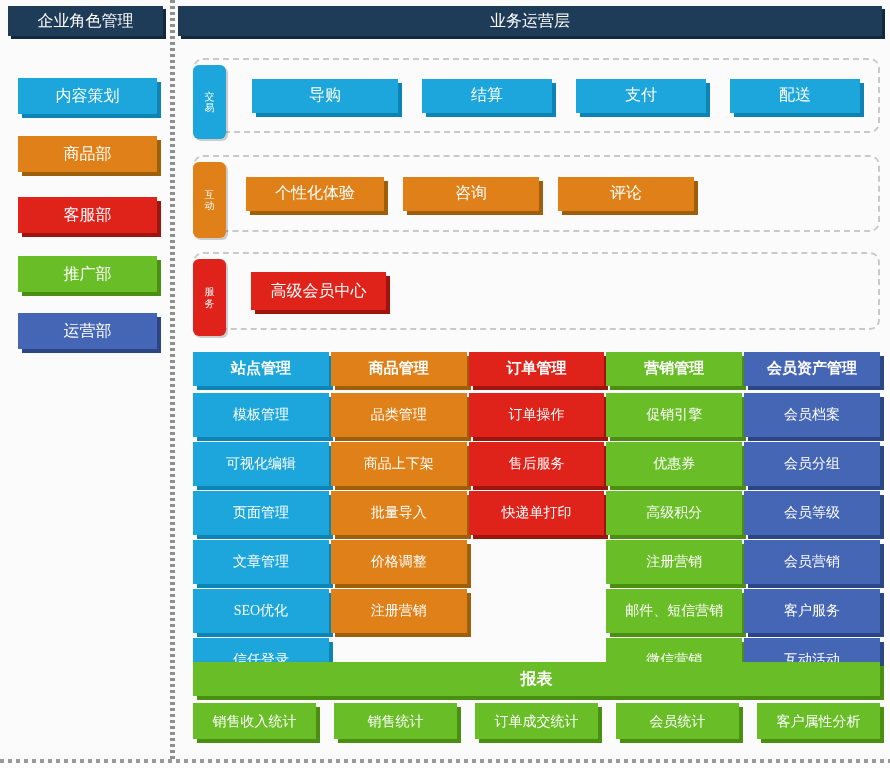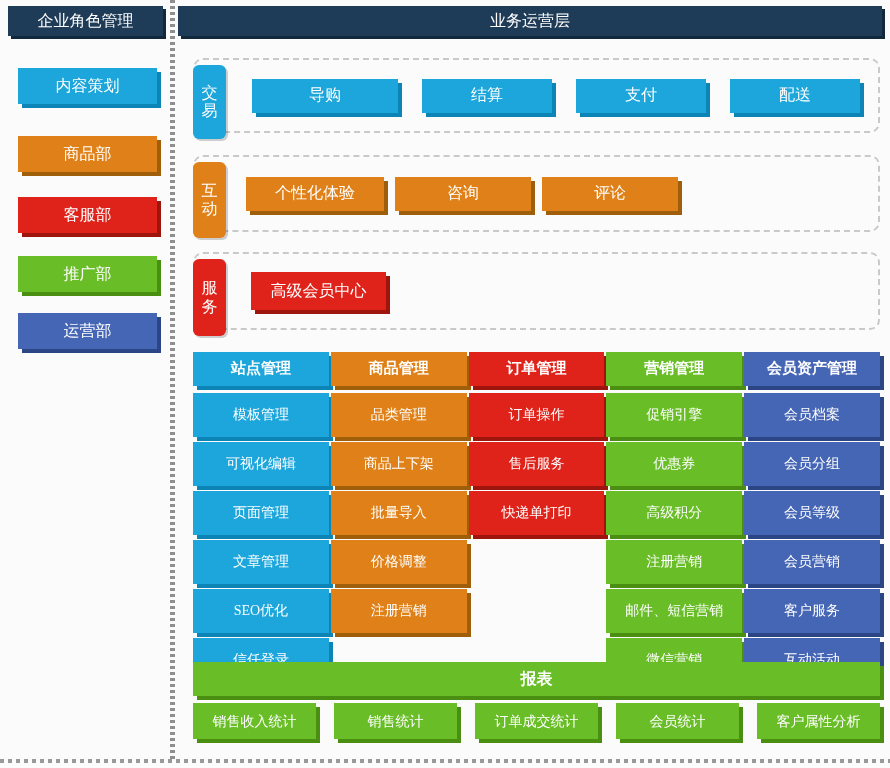--- a/index.html
+++ b/index.html
@@ -35,21 +35,21 @@
   .main-title    { position:absolute; left:178px; top:6px; width:704px; height:30px; font-size:16px; }
   
   .side-btn { position:absolute; left:18px; width:139px; height:36px; font-size:16px; }
   
   .row {
     position:absolute; left:193px; width:687px;
     border:2px dashed #c9c9c9; border-radius:10px;
   }
   .row-tab {
     position:absolute; left:-2px; top:5px; width:33px; height:calc(100% + 3px);
-    border-radius:6px; font-size:16px; word-break:break-all; padding:2px 8px;
+    border-radius:6px; font-size:10px; word-break:break-all; padding:2px 8px;
     box-shadow:2px 2px 0 rgba(0,0,0,0.18); z-index:2;
   }
   .row-tab.c-blue{background:#1ca6db;} .row-tab.c-orange{background:#df8118;} .row-tab.c-red{background:#e0231a;}
   .row-body { display:flex; align-items:center; height:100%; }
   .row-btn { height:34px; font-size:16px; flex:0 0 auto; }
   
   .grid {
     position:absolute; left:193px; top:352px; width:687px;
     display:grid; grid-template-columns:repeat(5,1fr); column-gap:2px;
     align-items:start;
@@ -66,41 +66,41 @@
   .report-cell { height:36px; font-size:14px; }
 </style>
 </head>
 <body>
 
 <div class="divider-v"></div>
 <div class="divider-h"></div>
 
 <div class="box c-navy sidebar-title">企业角色管理</div>
 
-<div class="box c-blue side-btn" style="top:68px">内容策划</div>
+<div class="box c-blue side-btn" style="top:78px">内容策划</div>
 <div class="box c-orange side-btn" style="top:136px">商品部</div>
 <div class="box c-red side-btn" style="top:197px">客服部</div>
 <div class="box c-green side-btn" style="top:256px">推广部</div>
 <div class="box c-indigo side-btn" style="top:313px">运营部</div>
 
 <div class="box c-navy main-title">业务运营层</div>
 
 <div class="row" style="top:58px; height:75px;">
   <div class="box row-tab c-blue">交易</div>
   <div class="row-body" style="padding-left:57px; gap:24px;">
     <div class="box c-blue row-btn" style="width:146px">导购</div>
     <div class="box c-blue row-btn" style="width:130px">结算</div>
     <div class="box c-blue row-btn" style="width:130px">支付</div>
     <div class="box c-blue row-btn" style="width:130px">配送</div>
   </div>
 </div>
 
 <div class="row" style="top:155px; height:77px;">
   <div class="box row-tab c-orange">互动</div>
-  <div class="row-body" style="padding-left:51px; gap:11px;">
+  <div class="row-body" style="padding-left:51px; gap:19px;">
     <div class="box c-orange row-btn" style="width:138px">个性化体验</div>
     <div class="box c-orange row-btn" style="width:136px">咨询</div>
     <div class="box c-orange row-btn" style="width:136px">评论</div>
   </div>
 </div>
 
 <div class="row" style="top:252px; height:78px;">
   <div class="box row-tab c-red">服务</div>
   <div class="row-body" style="padding-left:56px;">
     <div class="box c-red row-btn" style="width:135px; height:38px;">高级会员中心</div>

